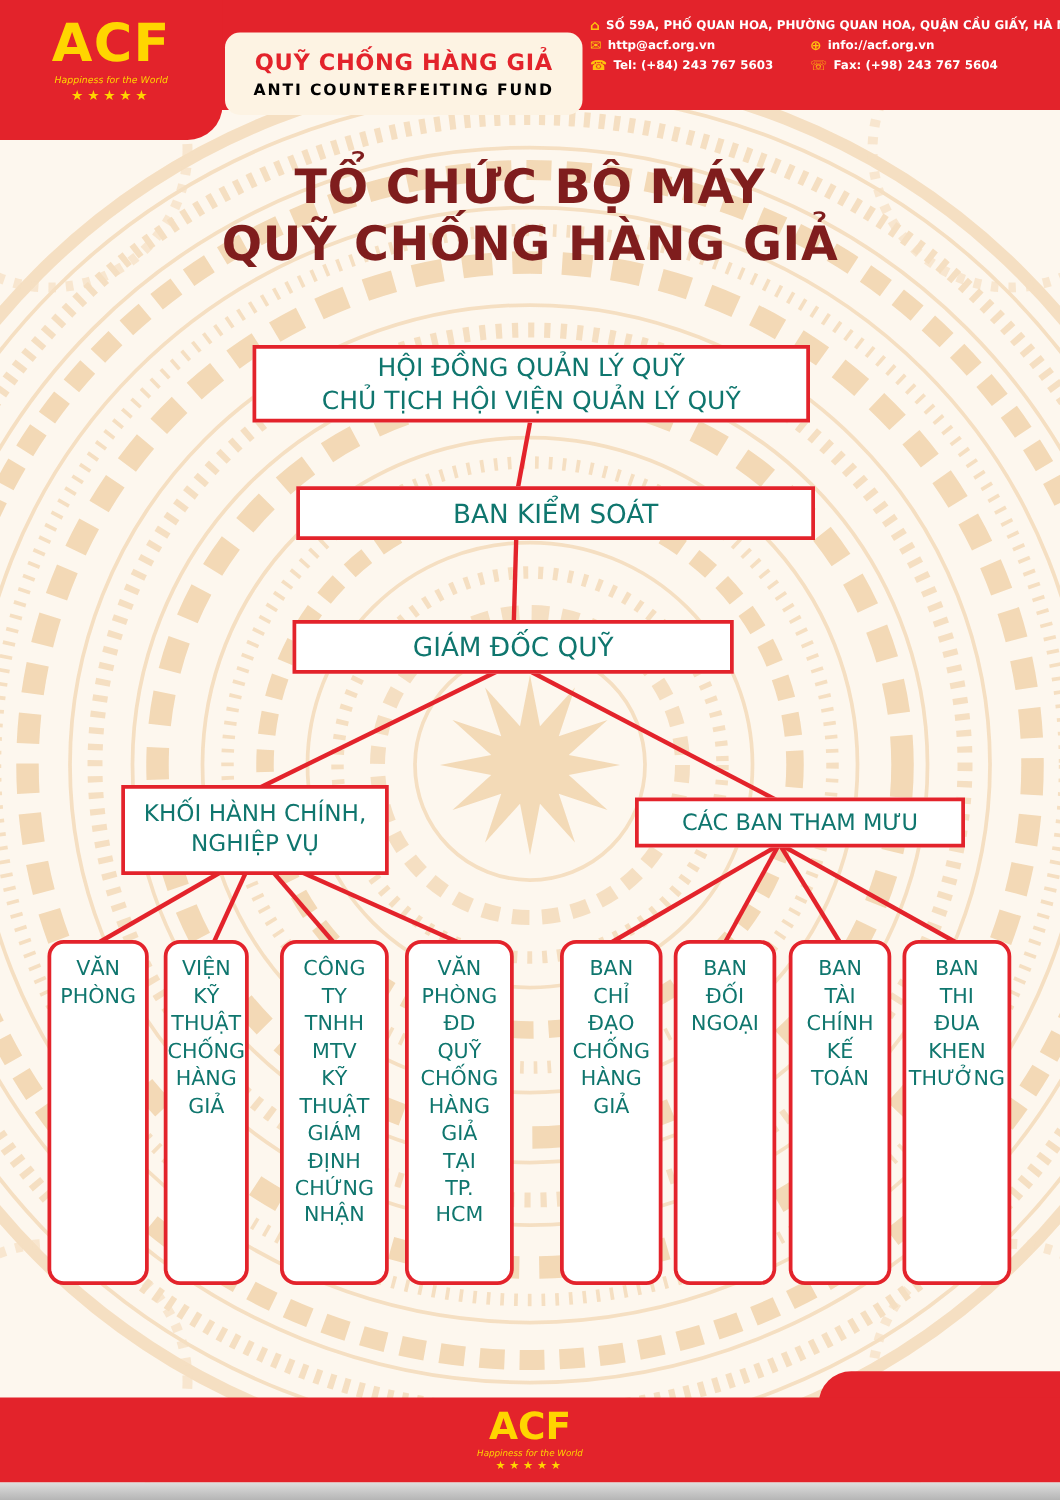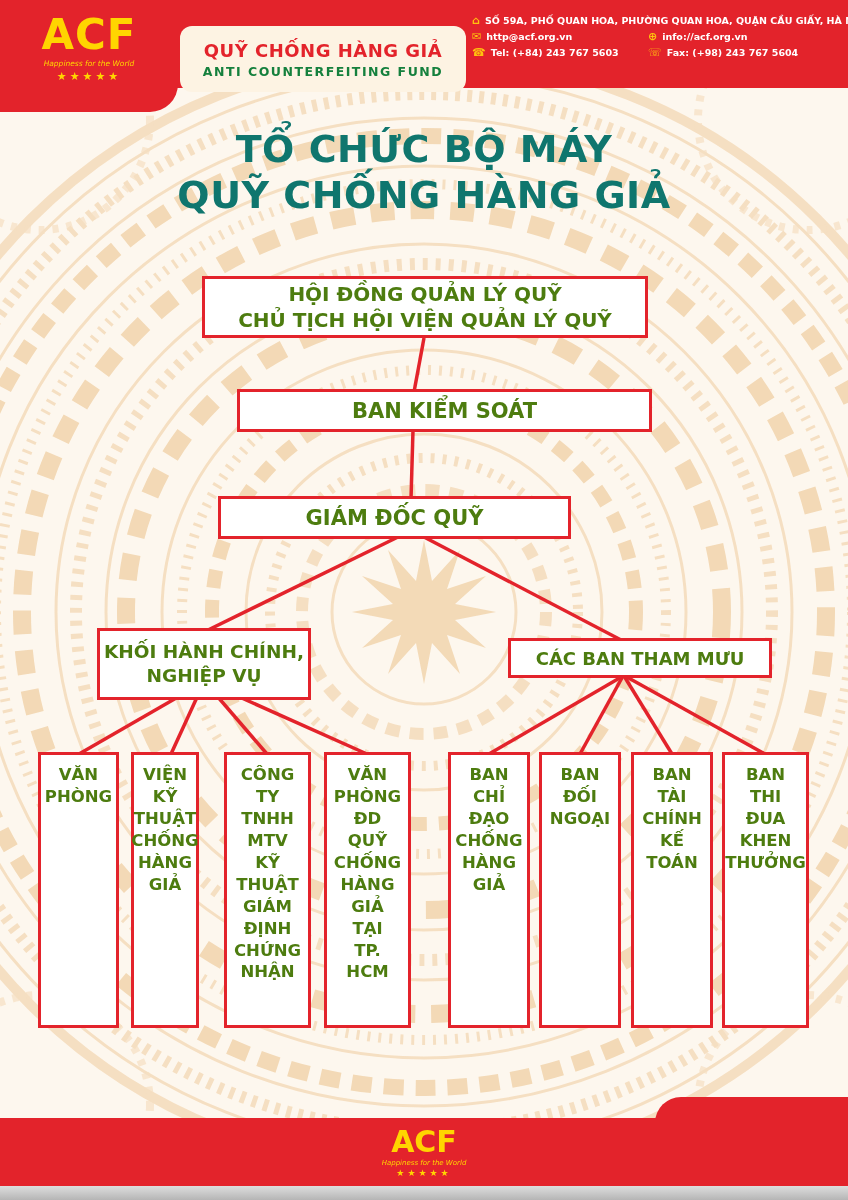--- a/index.html
+++ b/index.html
@@ -14,42 +14,42 @@
   .logo-block{position:absolute;left:0;top:0;width:178px;height:112px;background:#E3232B;
               border-bottom-right-radius:28px;z-index:5;display:flex;flex-direction:column;
               align-items:center;justify-content:flex-start;padding-top:14px;box-sizing:border-box;}
   .logo-acf{font-size:42px;font-weight:bold;color:#FFD500;line-height:1;letter-spacing:1px;}
   .logo-tag{font-size:7.5px;color:#FFD500;margin-top:3px;font-style:italic;}
   .logo-stars{font-size:11px;color:#FFD500;letter-spacing:3px;margin-top:2px;}
   .name-tab{position:absolute;left:180px;top:26px;width:286px;height:66px;background:#FDF3E3;
             border-radius:12px;z-index:6;display:flex;flex-direction:column;align-items:center;
             justify-content:center;}
   .name-vi{color:#E3232B;font-weight:bold;font-size:18px;letter-spacing:.5px;}
-  .name-en{color:#15803d;font-weight:bold;font-size:12.5px;letter-spacing:1.5px;margin-top:3px;}
+  .name-en{color:#000000;font-weight:bold;font-size:12.5px;letter-spacing:1.5px;margin-top:3px;}
   .contact{position:absolute;left:472px;top:15px;width:366px;z-index:6;color:#fff;}
   .c-row{display:flex;align-items:center;font-size:9.5px;font-weight:bold;margin-bottom:5px;white-space:nowrap;}
   .c-col{display:flex;align-items:center;width:176px;}
   .c-col.grow{width:auto;}
   .c-icon{color:#FFC20E;font-size:11px;margin-right:5px;line-height:1;}
 
   
   .page-title{position:absolute;left:0;top:126px;width:848px;text-align:center;z-index:3;
-              color:#0f766e;font-weight:bold;font-size:38px;line-height:1.22;letter-spacing:.5px;}
+              color:#7f1d1d;font-weight:bold;font-size:38px;line-height:1.22;letter-spacing:.5px;}
 
   
   .node{position:absolute;z-index:3;background:#fff;border:3px solid #E3232B;box-sizing:border-box;
         display:flex;flex-direction:column;align-items:center;justify-content:center;text-align:center;
-        color:#4d7c0f;font-weight:bold;}
+        color:#0f766e;font-weight:normal;}
   .node-board{left:202px;top:276px;width:446px;height:62px;font-size:20px;line-height:1.32;}
   .node-control{left:237px;top:389px;width:415px;height:43px;font-size:21px;}
-  .node-director{left:218px;top:496px;width:353px;height:43px;font-size:21px;}
+  .node-director{left:234px;top:496px;width:353px;height:43px;font-size:21px;}
   .node-admin{left:97px;top:628px;width:214px;height:72px;font-size:18.5px;line-height:1.3;}
   .node-advisory{left:508px;top:638px;width:264px;height:40px;font-size:18px;}
   .leaf{top:752px;height:276px;justify-content:flex-start;padding-top:9px;font-size:16.5px;
-        line-height:1.33;white-space:pre-line;}
+        line-height:1.33;white-space:pre-line;border-radius:13px;}
 
   
   .footer-tab{position:absolute;left:655px;top:1097px;width:193px;height:40px;background:#E3232B;
               border-top-left-radius:26px;z-index:4;}
   .footer-bar{position:absolute;left:0;top:1118px;width:848px;height:68px;background:#E3232B;z-index:5;
               display:flex;flex-direction:column;align-items:center;justify-content:center;}
   .f-acf{font-size:30px;font-weight:bold;color:#FFD500;line-height:1;}
   .f-tag{font-size:7px;color:#FFD500;font-style:italic;margin-top:2px;}
   .f-stars{font-size:9px;color:#FFD500;letter-spacing:3px;margin-top:1px;}
   .page-edge{position:absolute;left:0;top:1186px;width:848px;height:14px;z-index:6;

